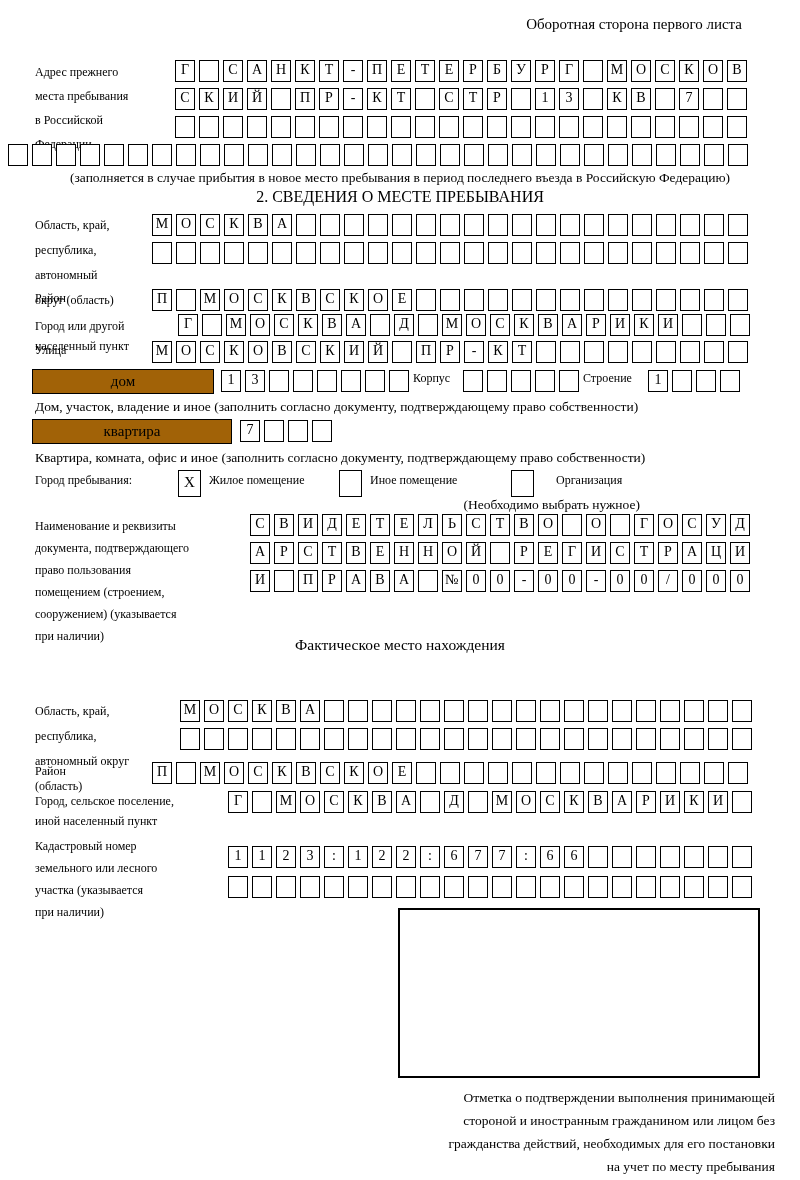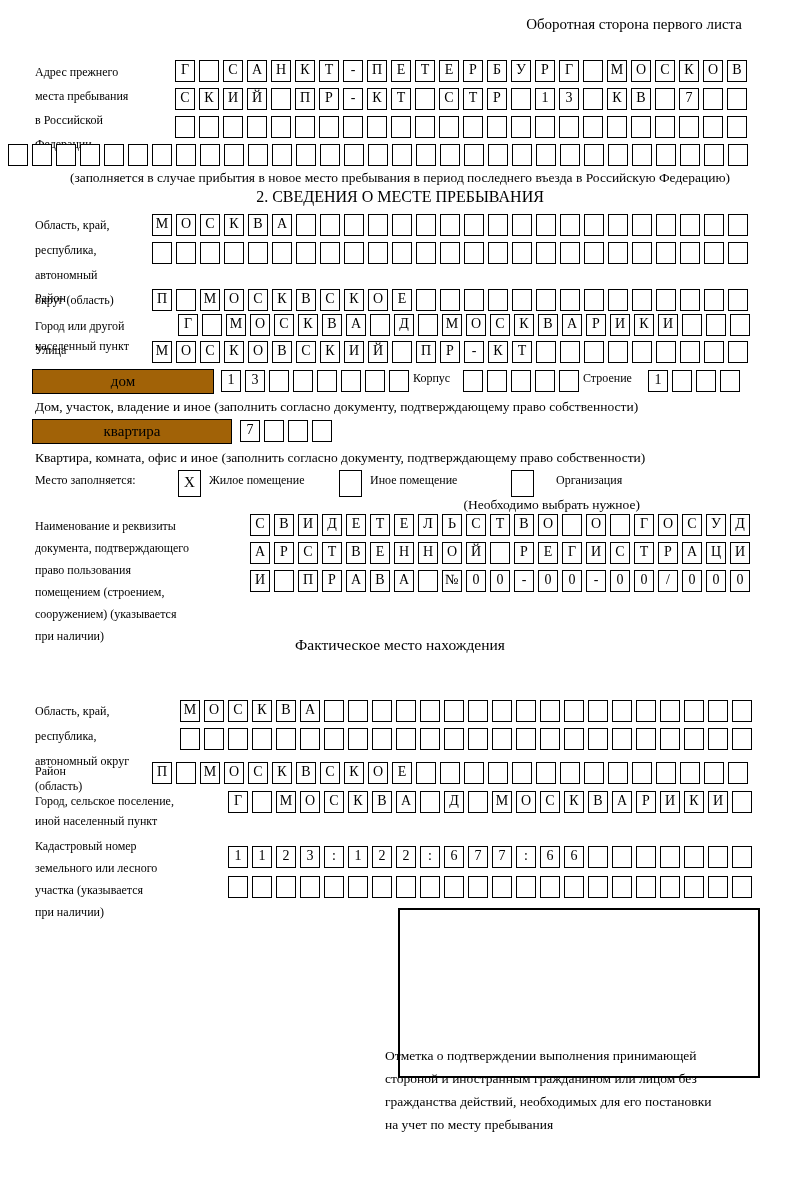--- a/index.html
+++ b/index.html
@@ -322,21 +322,21 @@
 
   <div class="widebox" style="left:32px;top:419px;width:200px">квартира</div>
   <div class="boxrow" style="left:240px;top:420px">
       <span class="cbox">7</span>
       <span class="cbox"></span>
       <span class="cbox"></span>
       <span class="cbox"></span>
     </div>
   <div class="abs note" style="left:35px;top:450px">Квартира, комната, офис и иное (заполнить согласно документу, подтверждающему право собственности)</div>
 
-  <div class="abs label" style="left:35px;top:473px">Место заполняется:</div>
+  <div class="abs label" style="left:35px;top:473px">Город пребывания:</div>
   <div class="boxrow checkbox" style="left:178px;top:470px">
       <span class="cbox">X</span>
     </div>
   <div class="abs label" style="left:209px;top:473px">Жилое помещение</div>
   <div class="boxrow checkbox" style="left:339px;top:470px">
       <span class="cbox"></span>
     </div>
   <div class="abs label" style="left:370px;top:473px">Иное помещение</div>
   <div class="boxrow checkbox" style="left:511px;top:470px">
       <span class="cbox"></span>
@@ -582,18 +582,18 @@
       <span class="cbox"></span>
       <span class="cbox"></span>
       <span class="cbox"></span>
       <span class="cbox"></span>
       <span class="cbox"></span>
       <span class="cbox"></span>
       <span class="cbox"></span>
     </div>
 
   <div class="stamp" style="left:398px;top:908px;width:362px;height:170px"></div>
-  <div class="abs note" style="left:385px;top:1044px;width:390px;text-align:left;line-height:23px;white-space:pre-line">Отметка о подтверждении выполнения принимающей
+  <div class="abs note" style="left:385px;top:1086px;width:390px;text-align:right;line-height:23px;white-space:pre-line">Отметка о подтверждении выполнения принимающей
 стороной и иностранным гражданином или лицом без
 гражданства действий, необходимых для его постановки
 на учет по месту пребывания</div>
 
 </div>
 
 </body></html>

